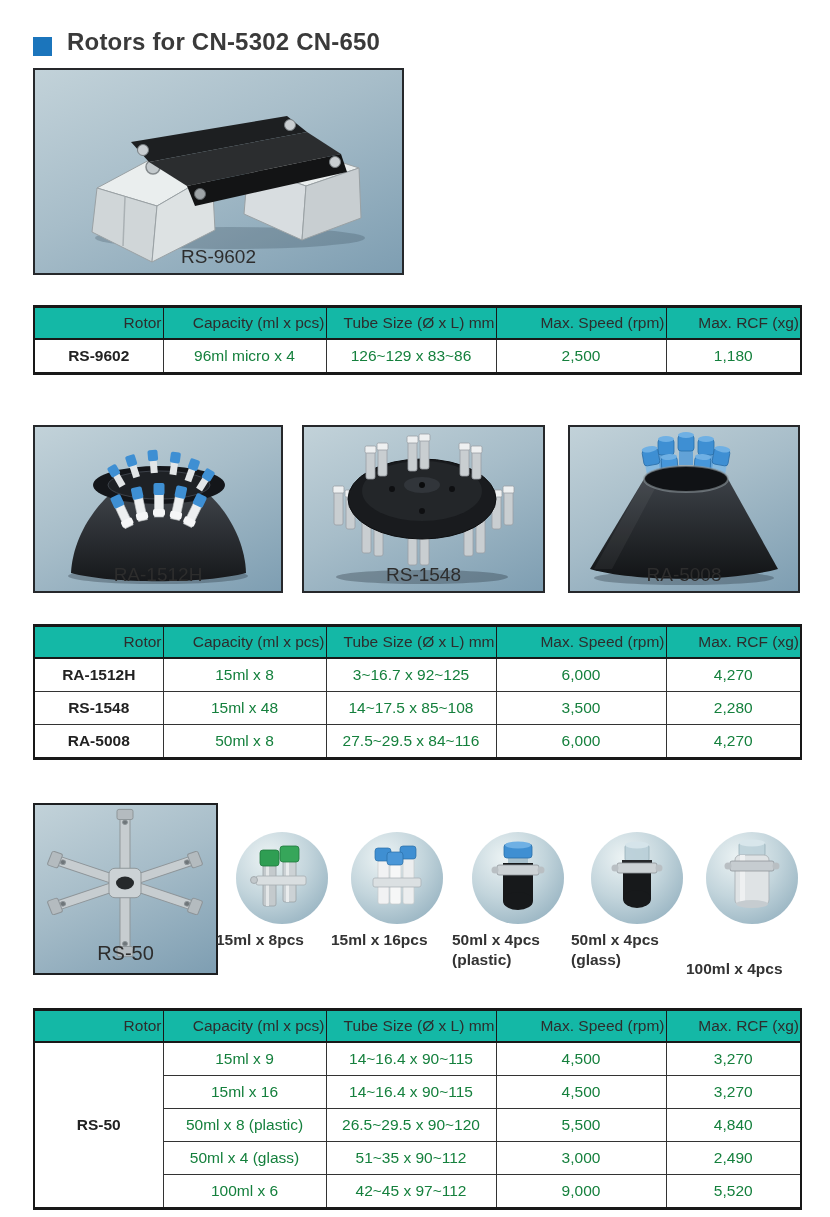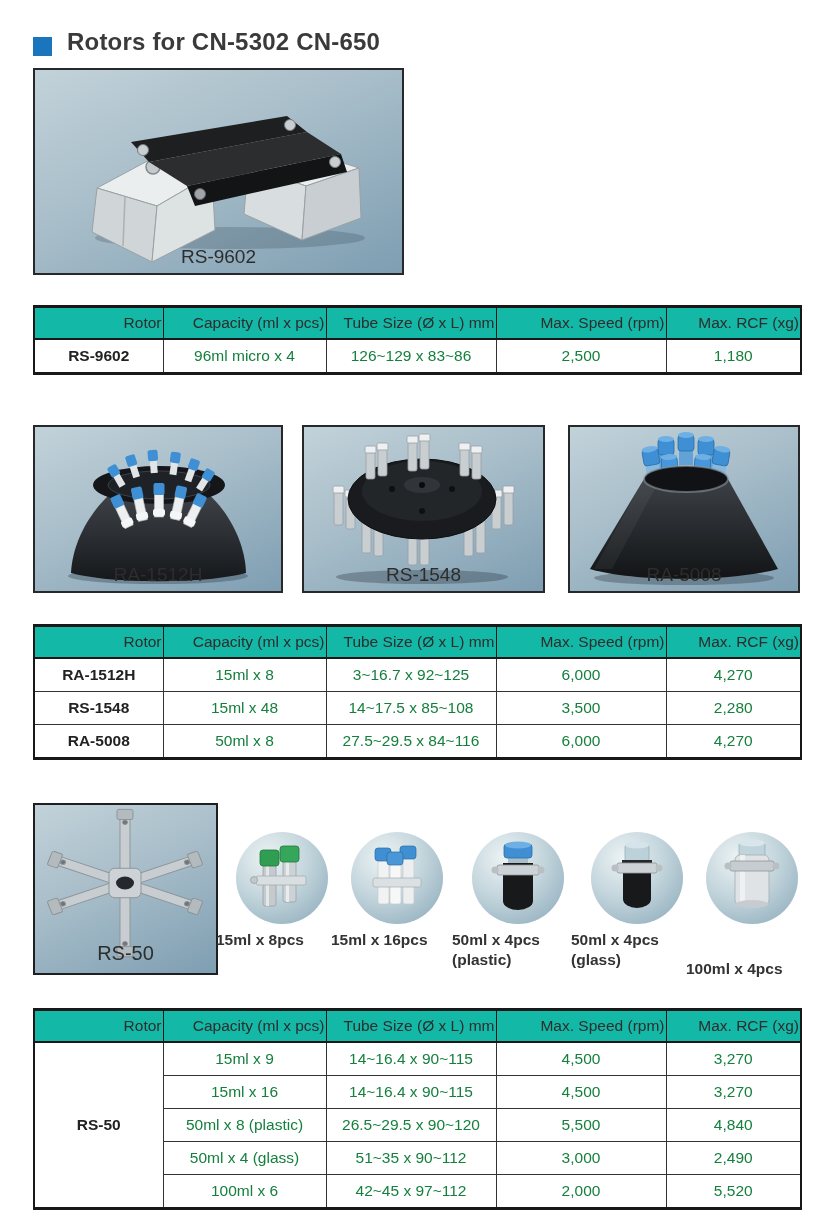--- a/index.html
+++ b/index.html
@@ -492,19 +492,19 @@
       </tr>
       <tr>
         <td>50ml x 4 (glass)</td>
         <td>51~35 x 90~112</td>
         <td>3,000</td>
         <td>2,490</td>
       </tr>
       <tr>
         <td>100ml x 6</td>
         <td>42~45 x 97~112</td>
-        <td>2,000</td>
+        <td>9,000</td>
         <td>5,520</td>
       </tr>
     </tbody>
   </table>
 
 </div>
 
 </body></html>

